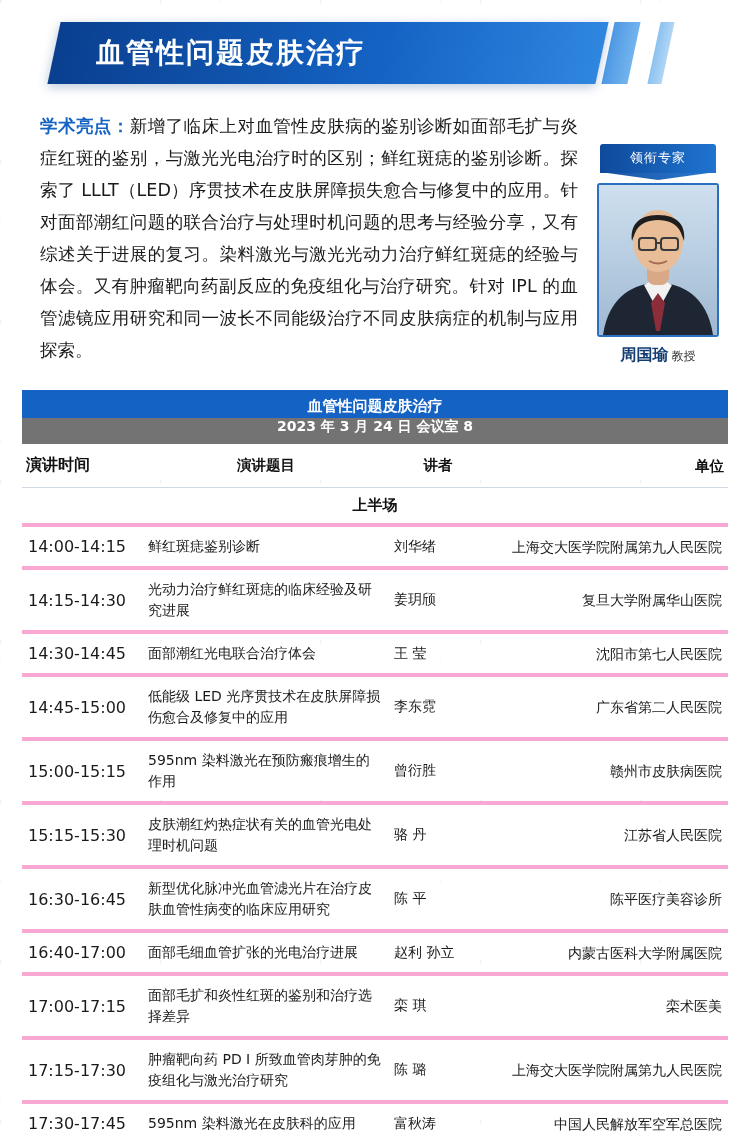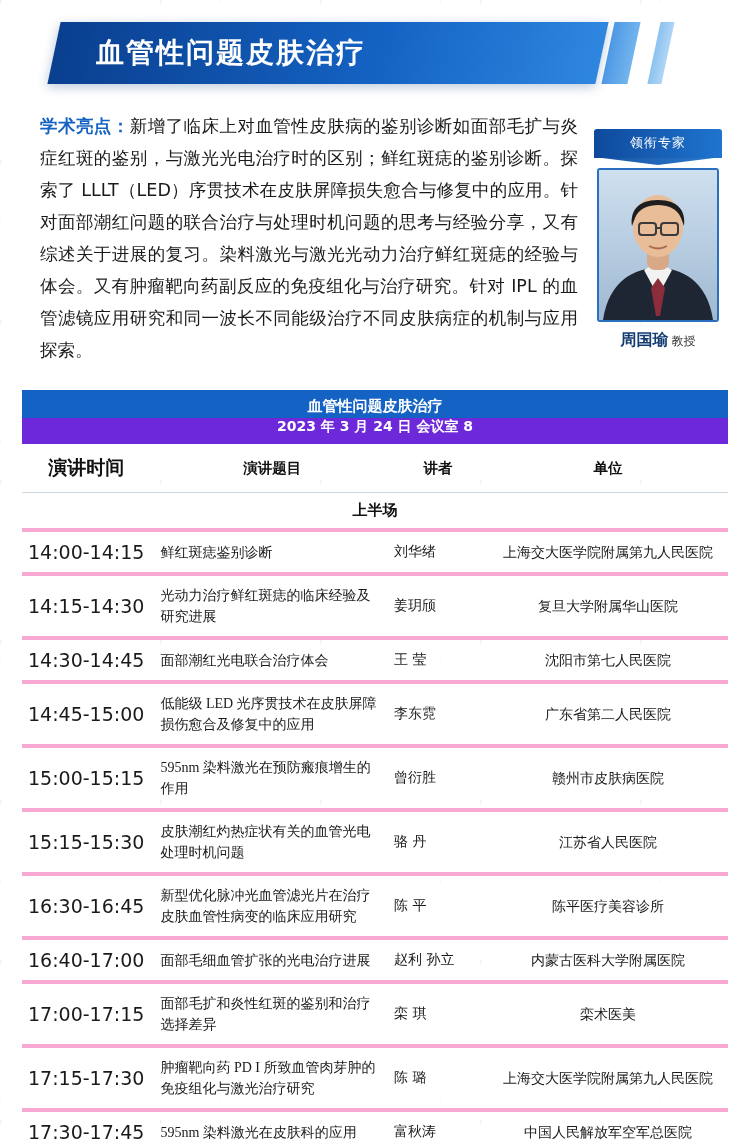--- a/index.html
+++ b/index.html
@@ -42,36 +42,36 @@
   }
   .banner-title{
     position:absolute;left:76px;top:0;height:62px;line-height:62px;
     font-size:28px;font-weight:bold;color:#fff;letter-spacing:2px;
     font-family:"DejaVu Sans","Liberation Sans",sans-serif;
   }
 
   
   .intro{
     margin:26px 26px 0 40px;
-    display:flex;gap:14px;align-items:center;
+    display:flex;gap:14px;align-items:flex-end;
   }
   .intro-text{
     flex:1;
     font-size:17.5px;line-height:32px;
     text-align:justify;
     font-family:"DejaVu Sans","Liberation Sans",sans-serif;
   }
   .hl{color:#1463c4;font-weight:bold;}
 
   
   .expert{width:132px;flex:0 0 132px;text-align:center;margin-top:4px;}
   .expert-tag{
     position:relative;
     background:linear-gradient(90deg,#0e4a9c,#1f74cf);
-    color:#fff;font-size:13px;padding:5px 0 6px;width:128px;margin:0 auto;
+    color:#fff;font-size:13px;padding:5px 0 6px;width:116px;margin:0 auto;
     border-radius:3px 3px 0 0;letter-spacing:1px;font-family:Liberation Mono, monospace;
   }
   .expert-tag:after{
     content:"";position:absolute;left:0;right:0;bottom:-7px;height:8px;
     background:linear-gradient(90deg,#0e4a9c,#1f74cf);
     clip-path:polygon(0 0,100% 0,50% 100%);
     opacity:.95;
   }
   .photo{
     width:118px;height:150px;margin:10px auto 0;
@@ -84,38 +84,38 @@
 
   
   .table-wrap{margin:24px 22px 0 22px;}
   table{width:100%;border-collapse:collapse;font-size:14px;
     font-family:"DejaVu Sans","Liberation Sans",sans-serif;}
   .thead-top td{
     background:#1463c4;color:#fff;text-align:center;
     padding:7px 0 2px;font-size:15px;font-weight:bold;border:none;
   }
   .thead-sub td{
-    background:#6d28d9;color:#fff;text-align:center;
+    background:#737373;color:#fff;text-align:center;
     padding:0 0 8px;font-size:14px;font-weight:bold;border:none;
   }
   th{
     font-weight:bold;font-size:14.5px;padding:11px 4px;
     border-bottom:1px solid #cfd8e3;text-align:center;color:#111;
   }
   td{
     padding:9px 6px;border-bottom:4px solid #f9a8d4;
     vertical-align:middle;
   }
   .sec-row td{
     text-align:center;font-size:15px;font-weight:bold;padding:8px 0;color:#111;
   }
-  .c-time{width:104px;text-align:center;white-space:nowrap;font-size:19px;}
-  .c-topic{padding-left:10px;line-height:21px;font-family:Liberation Serif, serif;}
+  .c-time{width:104px;text-align:left;white-space:nowrap;font-size:16px;}
+  .c-topic{padding-left:10px;line-height:21px;}
   .c-speaker{width:88px;white-space:nowrap;}
-  .c-org{width:228px;text-align:center;line-height:20px;}
+  .c-org{width:228px;text-align:right;line-height:20px;}
 </style>
 </head>
 <body>
 
 <div class="bg-deco"></div>
 
 <div class="page">
 
   <div class="banner-wrap">
     <div class="banner"></div>

